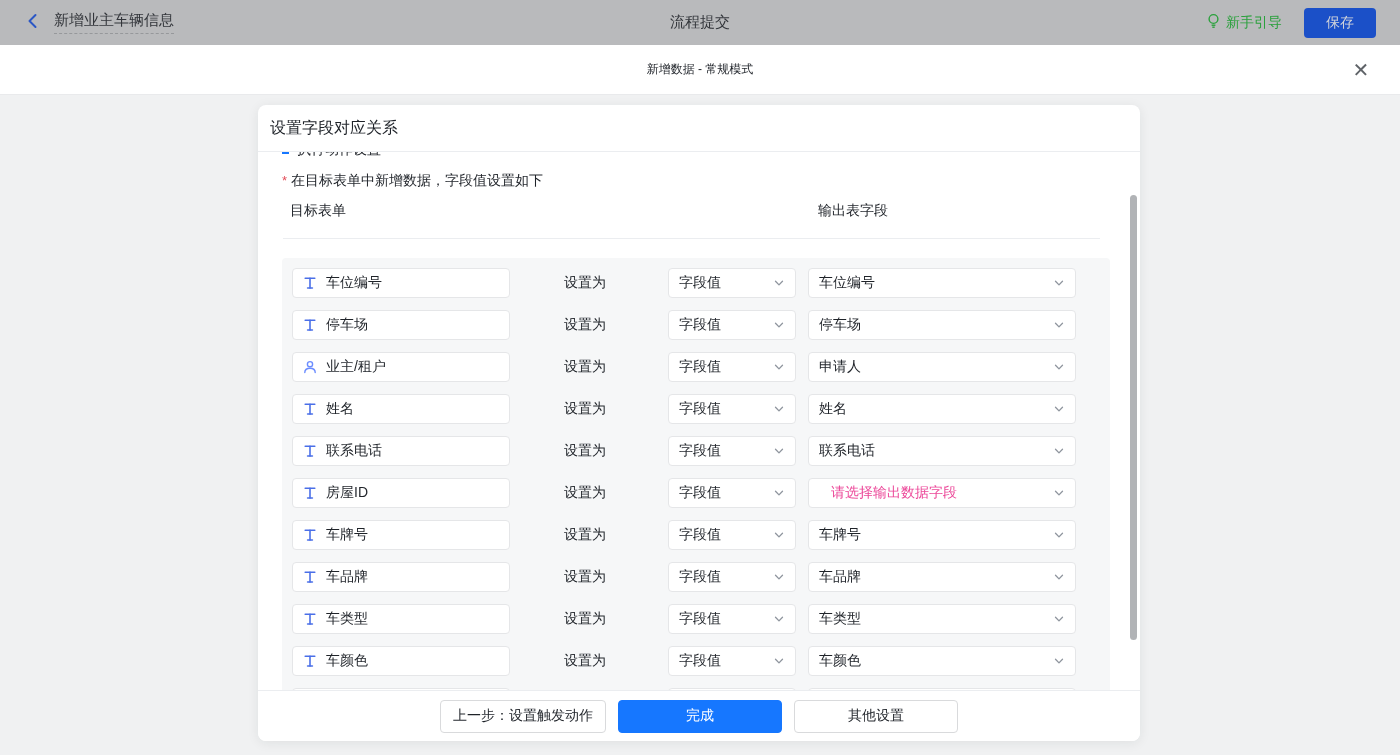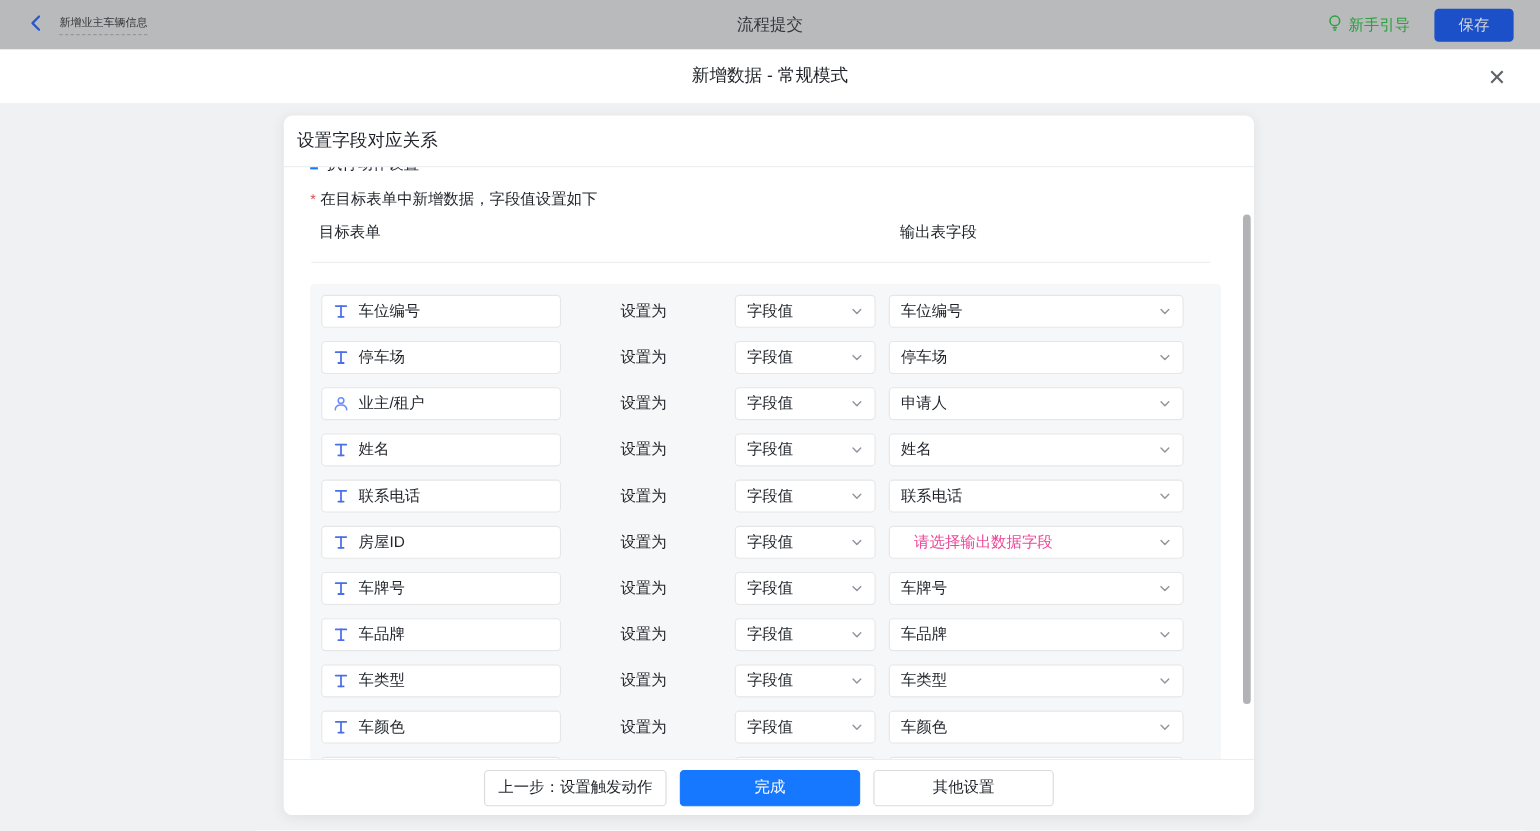--- a/index.html
+++ b/index.html
@@ -11,42 +11,42 @@
 
   
   .topbar {
     position:absolute; left:0; top:0; width:1400px; height:45px;
     background:#b9babc; display:flex; align-items:center; justify-content:space-between;
     padding:0 24px;
   }
   .topbar-left { display:flex; align-items:center; gap:12px; }
   .back-btn { display:flex; align-items:center; cursor:pointer; }
   .flow-name {
-    font-size:10px; color:#33363b;
+    font-size:15px; color:#33363b;
     border-bottom:1px dashed #96989b; padding-bottom:3px;
   }
   .topbar-center {
     position:absolute; left:0; right:0; text-align:center;
     font-size:15px; color:#33363b; pointer-events:none;
   }
   .topbar-right { display:flex; gap:22px; z-index:1; }
   .guide { display:flex; align-items:center; gap:5px; color:#2aa13c; font-size:14px; cursor:pointer; }
   .save-btn {
     background:#1b50c8; color:#d4d6da; border:none; border-radius:4px;
     width:72px; height:30px; font-size:14px; cursor:pointer;
     font-family:inherit;
   }
 
   
   .strip {
     position:absolute; left:0; top:45px; width:1400px; height:50px;
     background:#ffffff; border-bottom:1px solid #e9eaec;
     display:flex; align-items:center; justify-content:center;
   }
-  .strip-title { font-size:16px; font-weight:500; color:#1f2329; }
+  .strip-title { font-size:12px; font-weight:500; color:#1f2329; }
   .close-x {
     position:absolute; right:26px; top:12px; width:26px; height:26px;
     display:flex; align-items:center; justify-content:center;
     font-size:20px; color:#5f6368; cursor:pointer;
   }
 
   
   .modal {
     position:absolute; left:258px; top:105px; width:882px; height:636px;
     background:#fff; border-radius:8px; box-shadow:0 2px 12px rgba(31,35,41,.08);

